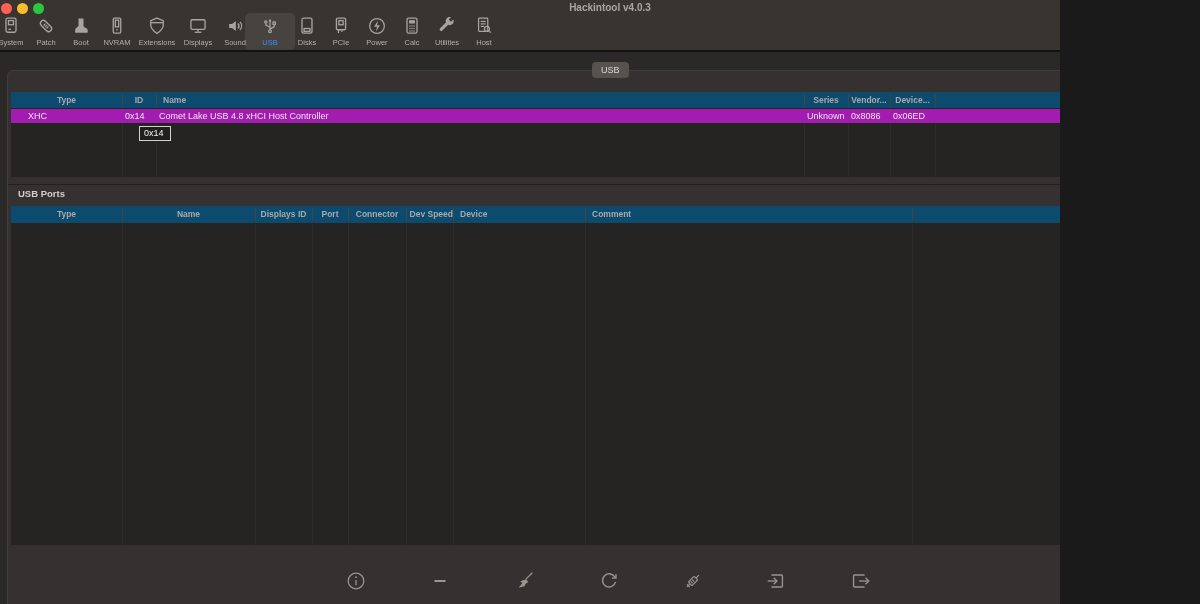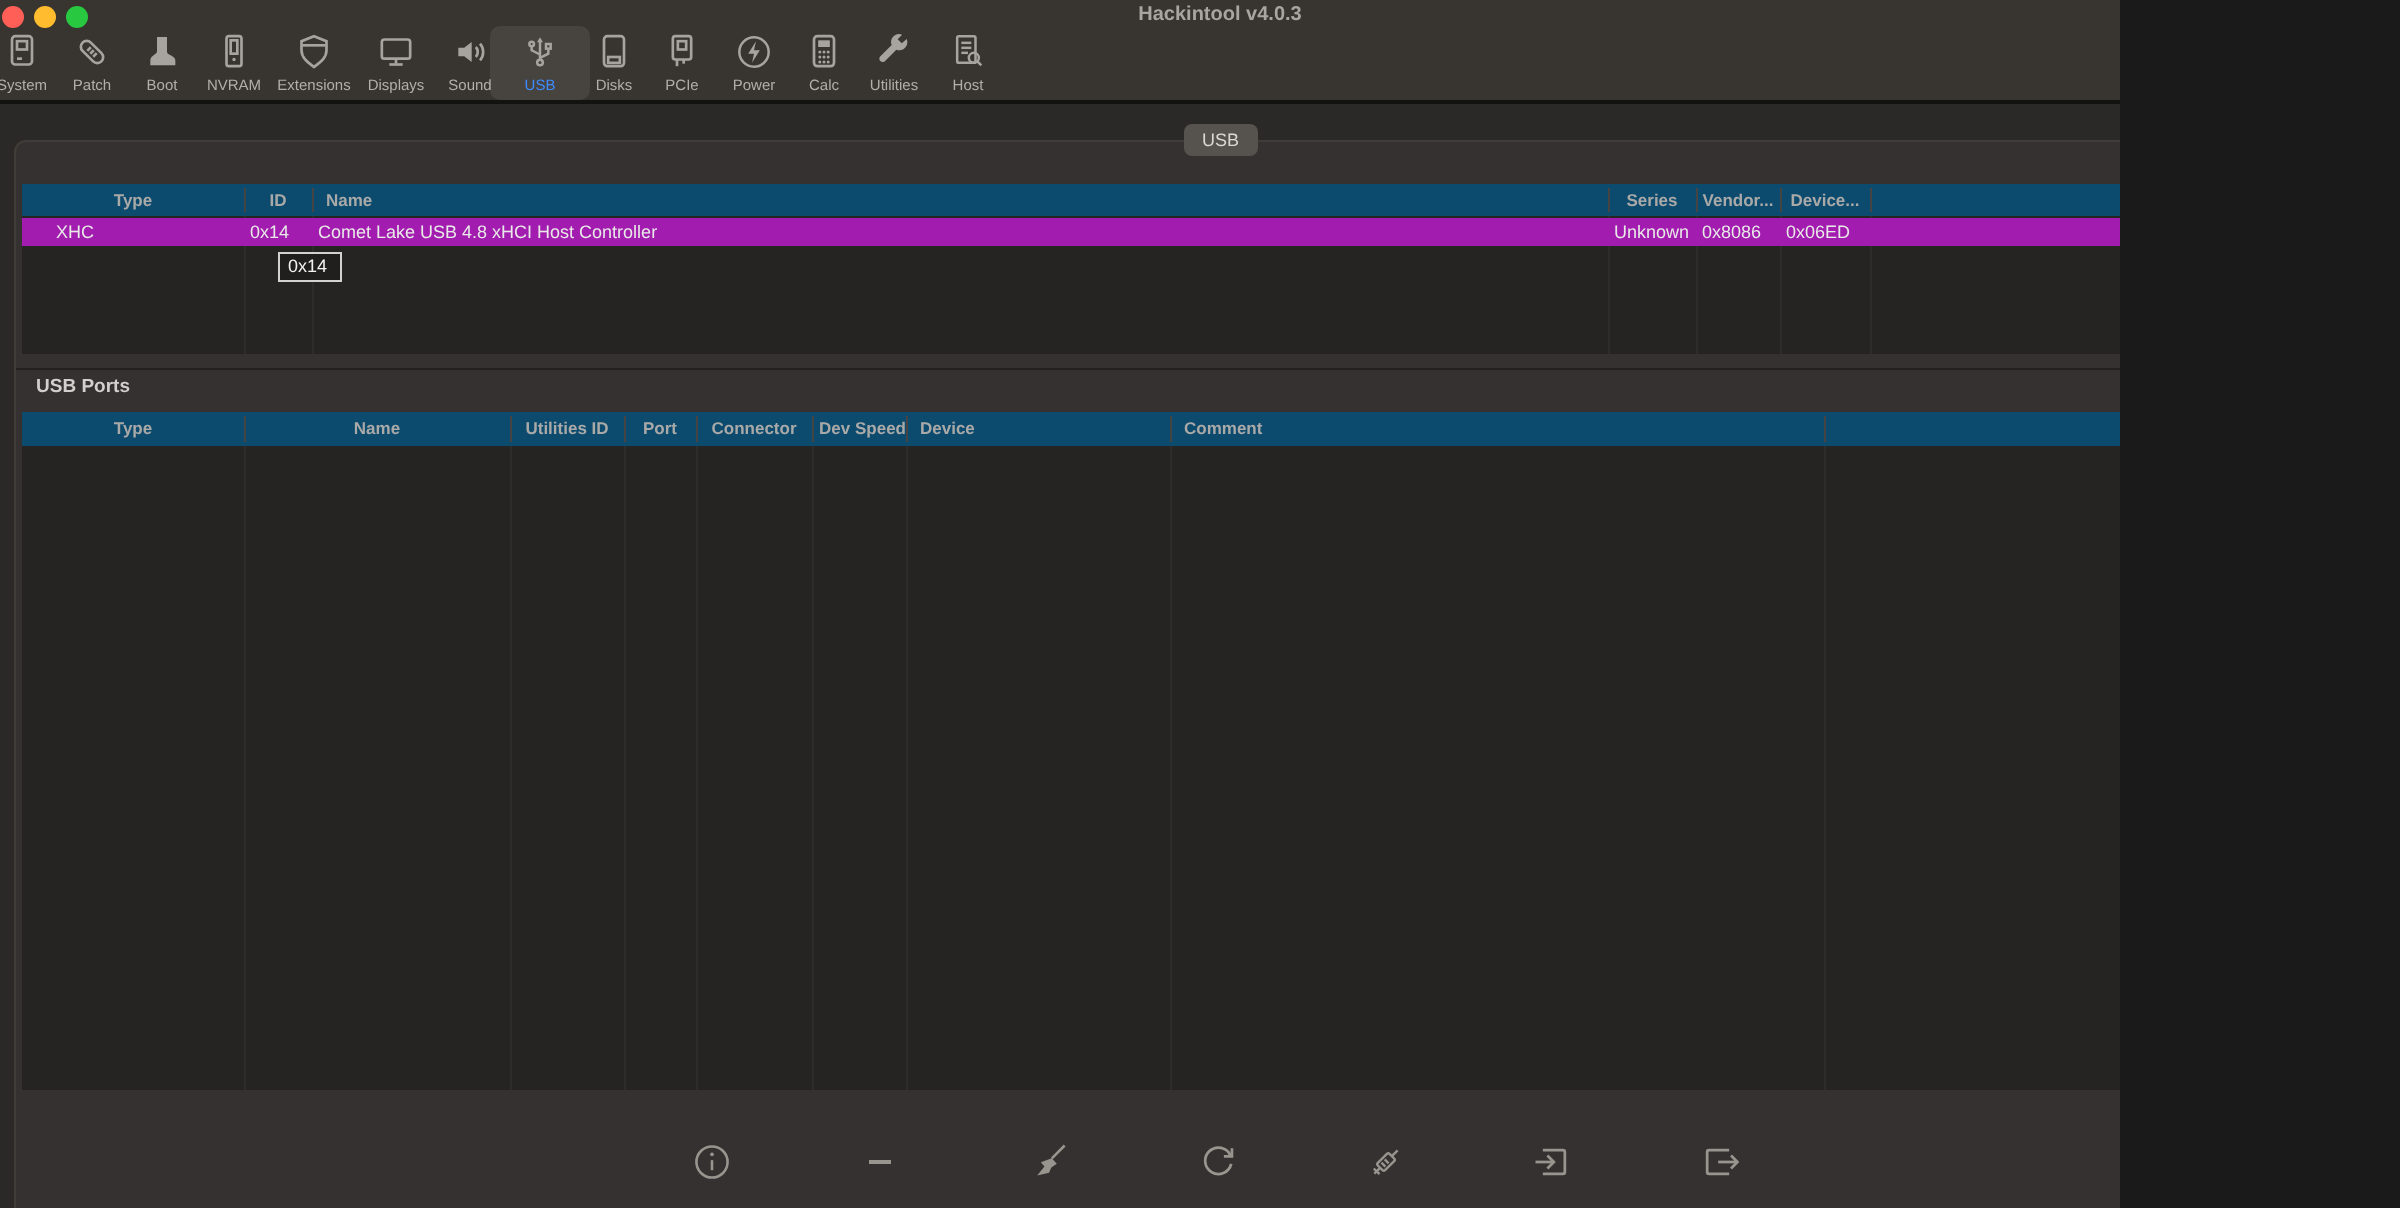--- a/index.html
+++ b/index.html
@@ -253,21 +253,21 @@
   </div>
   <div class="editbox">0x14</div>
 
   <div class="hsep"></div>
   <div class="ports-label">USB Ports</div>
 
   <div class="tbl" style="top:206px;height:339px;">
     <div class="tbl-head" style="height:17px;">
       <div class="hcell" style="left:0;width:111px;line-height:17px;text-align:center;">Type</div>
       <div class="hcell" style="left:111px;width:133px;line-height:17px;text-align:center;">Name</div>
-      <div class="hcell" style="left:244px;width:57px;line-height:17px;text-align:center;">Utilities ID</div>
+      <div class="hcell" style="left:244px;width:57px;line-height:17px;text-align:center;">Displays ID</div>
       <div class="hcell" style="left:301px;width:36px;line-height:17px;text-align:center;">Port</div>
       <div class="hcell" style="left:337px;width:58px;line-height:17px;text-align:center;">Connector</div>
       <div class="hcell" style="left:395px;width:47px;line-height:17px;text-align:right;">Dev Speed</div>
       <div class="hcell" style="left:449px;line-height:17px;">Device</div>
       <div class="hcell" style="left:581px;line-height:17px;">Comment</div>
       <div class="hdiv" style="left:111px;top:2px;height:13px;"></div>
       <div class="hdiv" style="left:244px;top:2px;height:13px;"></div>
       <div class="hdiv" style="left:301px;top:2px;height:13px;"></div>
       <div class="hdiv" style="left:337px;top:2px;height:13px;"></div>
       <div class="hdiv" style="left:395px;top:2px;height:13px;"></div>

